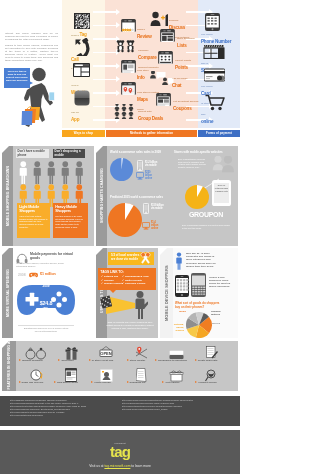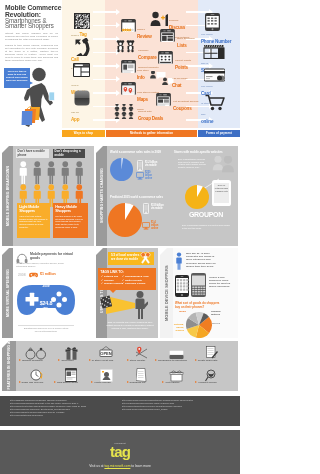--- a/index.html
+++ b/index.html
@@ -90,26 +90,20 @@
       <div class="arw arw-l" style="left:93px;top:119.0px;width:24px"></div>
 <div class="arw arw-r" style="left:186px;top:11.0px;width:24px"></div>
       <div class="arw arw-r" style="left:186px;top:24.5px;width:24px"></div>
       <div class="arw arw-r" style="left:186px;top:38.0px;width:24px"></div>
       <div class="arw arw-r" style="left:186px;top:51.5px;width:24px"></div>
       <div class="arw arw-r" style="left:186px;top:65.0px;width:24px"></div>
       <div class="arw arw-r" style="left:186px;top:78.5px;width:24px"></div>
       <div class="arw arw-r" style="left:186px;top:92.0px;width:24px"></div>
       <div class="arw arw-r" style="left:186px;top:105.5px;width:24px"></div>
       <div class="arw arw-r" style="left:186px;top:119.0px;width:24px"></div>
-<div class="a" style="left:5px;top:3.5px;width:57px">
-        <div class="t1">Mobile Commerce</div>
-        <div class="t1">Revolution:</div>
-        <div class="t2">Smartphones &amp;</div>
-        <div class="t2">Smarter Shoppers</div>
-      </div>
 <div class="a bodyp" style="left:5px;top:32px;width:53px">Internet and phone changed how we do business and now the rapid expansion of mobile is reshaping the retail environment again.</div>
 <div class="a bodyp" style="left:5px;top:44px;width:53px">Thanks to their mobile phones, consumers can get information to help with purchase decisions at the touch of a button, whether they're shopping online or in-store. Here's what you need to know to reach these new shoppers and those joining their ranks every day.</div>
 <div class="a bubble" style="left:4px;top:68px;width:26px;height:20px"><span>There are tons of ways to help you shop at your mobile wherever whenever.</span><i class="btail"></i></div>
 <svg class="a" style="left:18px;top:64px" width="40" height="64" viewBox="0 0 80 128">
         <circle cx="42" cy="21" r="13.5" fill="#4d4d4d"></circle>
         <path d="M30 44 L47 38 L54 44 L62 64 L70 78 L64 83 L54 70 L50 60 L47 70 L46 86 L54 112 L48 116 L36 92 L30 110 L22 126 L15 123 L20 104 L26 84 L24 62 L20 72 L14 74 L12 68 L18 52 Z" fill="#4d4d4d"></path>
         <rect x="62" y="56" width="11" height="17" rx="2" fill="#9fd4ef" stroke="#fff" stroke-width="1.4"></rect>
         <path d="M26 86 L24 112 L42 112 L44 86 Z" fill="#f6a623"></path>
         <path d="M14 90 L12 118 L34 118 L36 90 Z" fill="#f07d22"></path>
         <path d="M8 94 L7 122 L28 122 L29 94 Z" fill="#5a86d6"></path>

